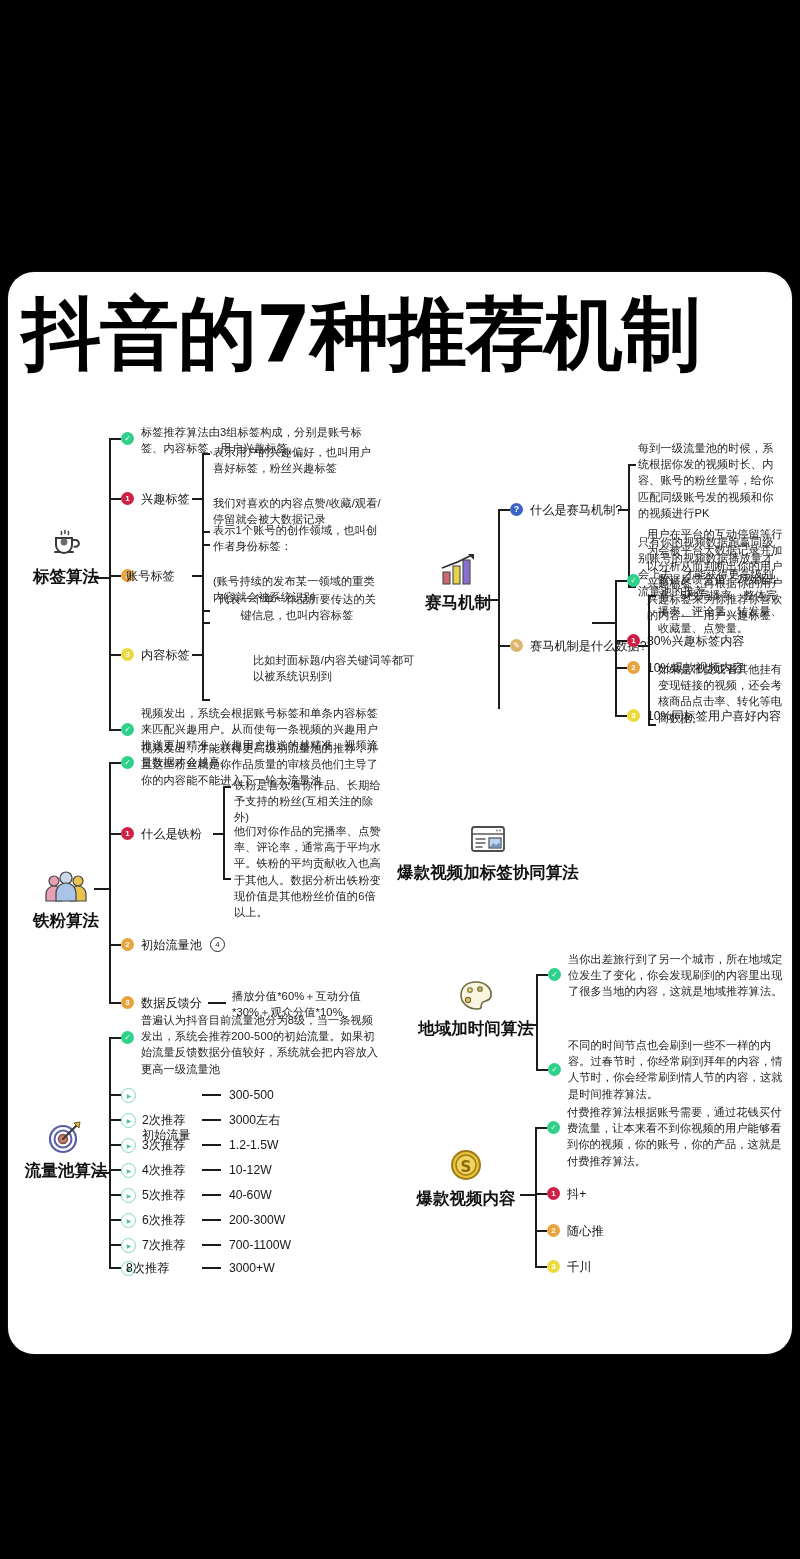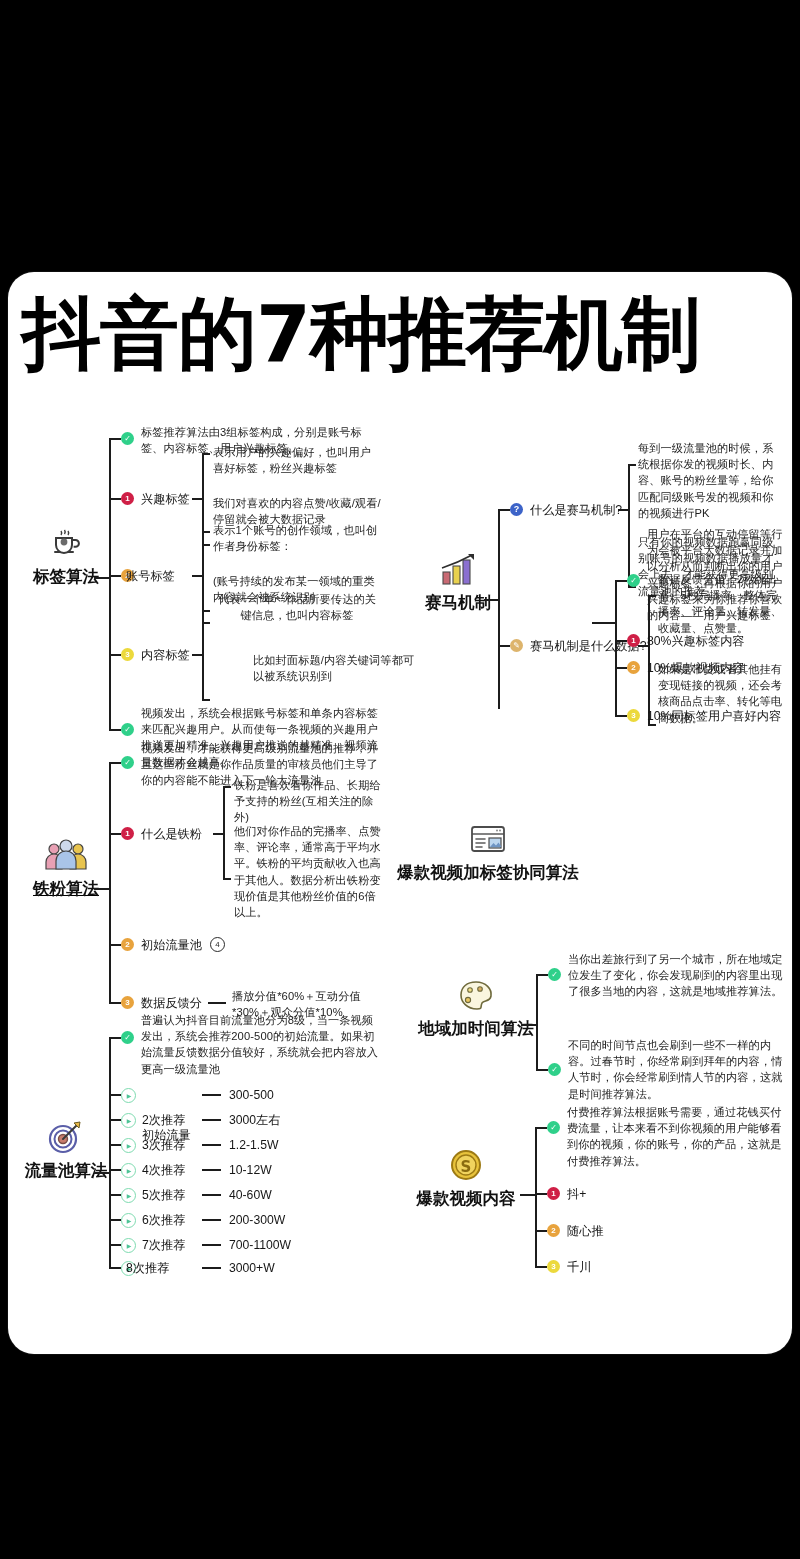--- a/index.html
+++ b/index.html
@@ -145,21 +145,21 @@
       <div class="txt" style="left:205px;top:319px;width:168px;text-align:center;">代表一个单一作品所要传达的关键信息，也叫内容标签</div>
       <div class="txt" style="left:205px;top:380px;width:168px;margin-left:40px;">比如封面标题/内容关键词等都可以被系统识别到</div>
 
       <div class="hline" style="left:101px;top:457px;width:12px;"></div>
       <div class="badge b-green" style="left:113px;top:451px;"></div>
       <div class="txt" style="left:133px;top:433px;width:244px;">视频发出，系统会根据账号标签和单条内容标签来匹配兴趣用户。从而使每一条视频的兴趣用户推送更加精准，兴趣用户推送的越精准，视频流量数据才会越高。</div>
     </div>
 
     <div class="branch">
 
-      <div class="root" style="left:-2px;top:564px;text-decoration:underline;">
+      <div class="root" style="left:-2px;top:596px;">
         <div class="ricon">
           <svg width="46" height="32" viewBox="0 0 46 32">
             <circle cx="11" cy="10" r="5" fill="#e8a0b4" stroke="#444" stroke-width="1.2"></circle>
             <path d="M3 30 v-7 a8 8 0 0 1 16 0 v7 z" fill="#e8a0b4" stroke="#444" stroke-width="1.2"></path>
             <circle cx="35" cy="10" r="5" fill="#e8c44f" stroke="#444" stroke-width="1.2"></circle>
             <path d="M27 30 v-7 a8 8 0 0 1 16 0 v7 z" fill="#e8c44f" stroke="#444" stroke-width="1.2"></path>
             <circle cx="23" cy="7" r="6" fill="#cdd8ea" stroke="#444" stroke-width="1.2"></circle>
             <path d="M13 30 v-8 a10 10 0 0 1 20 0 v8 z" fill="#a9c4e8" stroke="#444" stroke-width="1.2"></path>
           </svg>
         </div>

